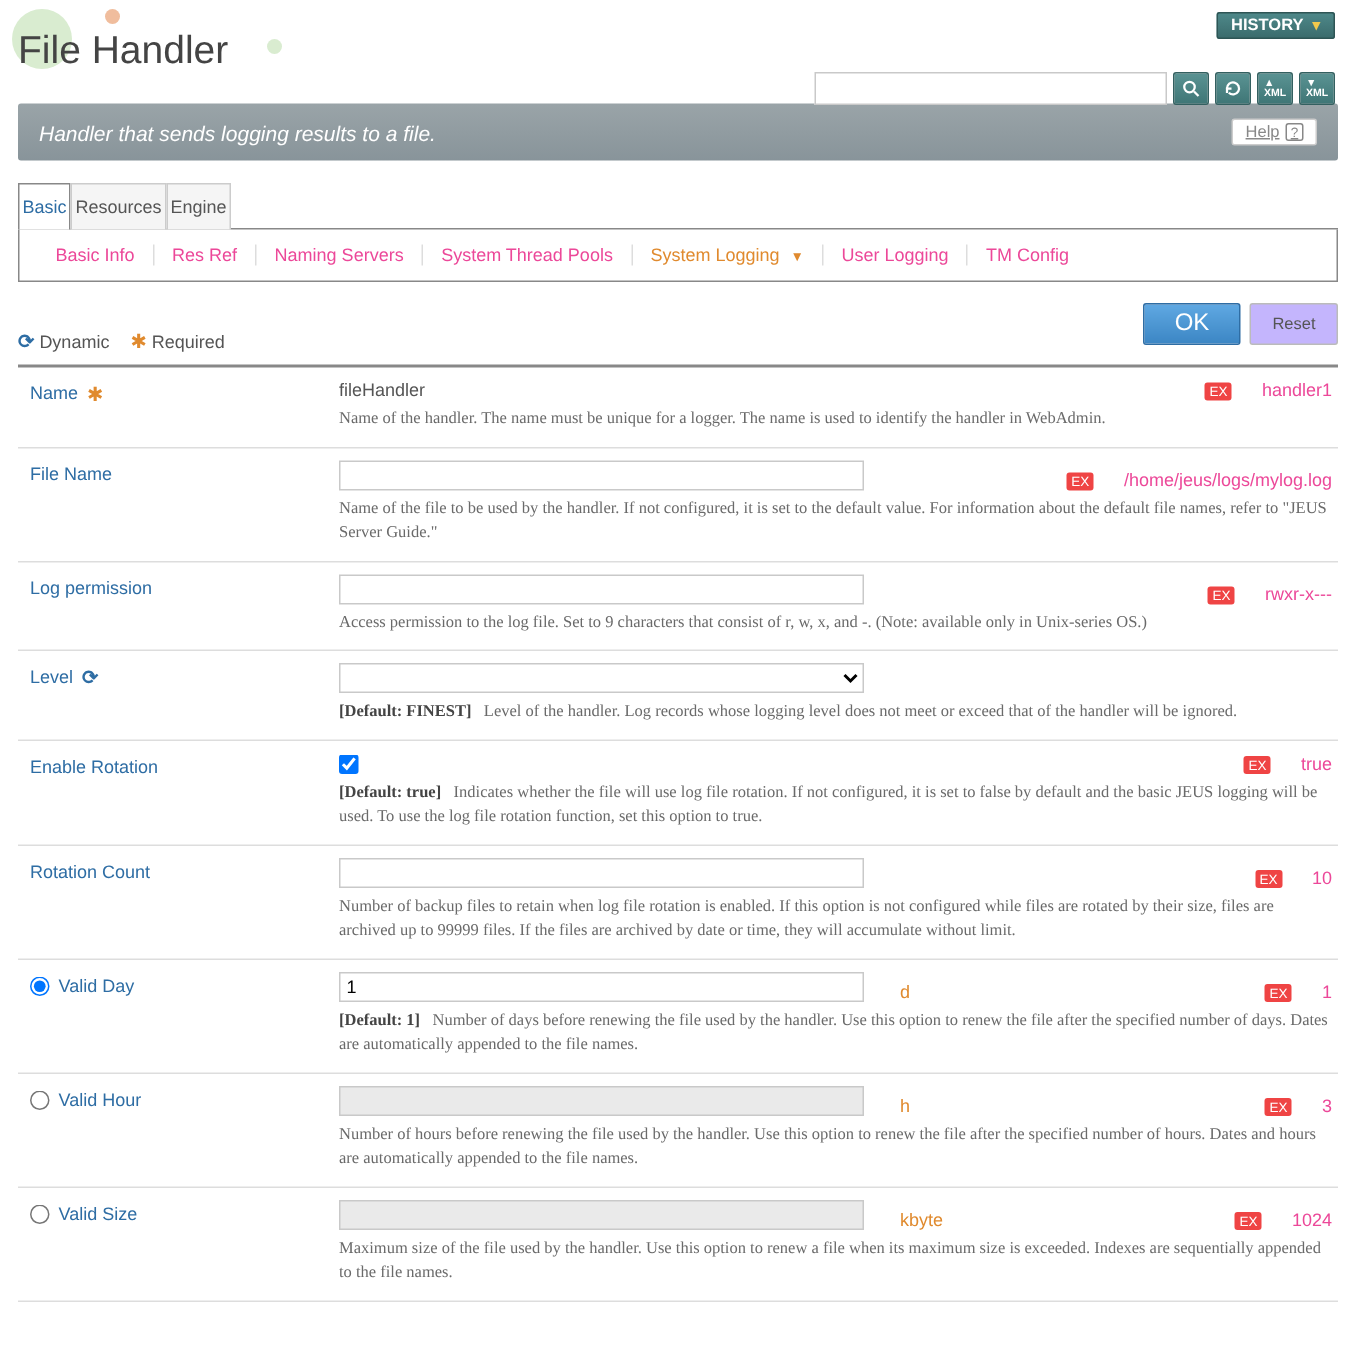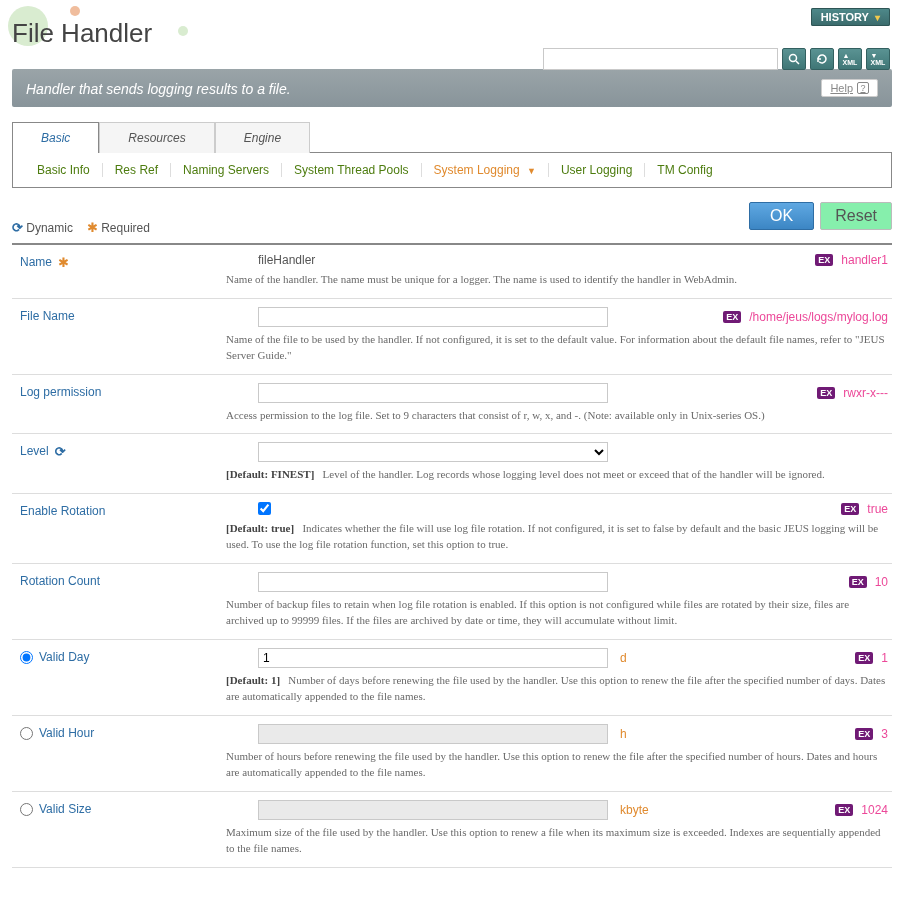--- a/index.html
+++ b/index.html
@@ -13,46 +13,46 @@
 .top-controls { position: absolute; top: 8px; right: 14px; display: flex; align-items: flex-end; gap: 4px; }
 .history-btn { background: linear-gradient(#4f8a8b,#3a6a6b); color: #fff; font-weight: bold; font-size: 11px; padding: 3px 10px; border-radius: 2px; box-shadow: inset 0 0 0 1px #2e5555; display: inline-flex; align-items: center; gap: 6px; }
 .history-btn .chev { color: #f2c94c; font-size: 10px; }
 .search-row { position: absolute; top: 48px; right: 14px; display: flex; gap: 4px; }
 .search-input { width: 235px; height: 22px; border: 1px solid #c9c9c9; padding: 0 4px; }
 .icon-btn { width: 24px; height: 22px; background: linear-gradient(#5a9393,#3f7676); border: 1px solid #336060; border-radius: 2px; color: #fff; display: inline-flex; align-items: center; justify-content: center; font-size: 11px; font-weight: bold; }
 .desc-bar { background: linear-gradient(#9aa4a8,#88949a); color: #fff; font-style: italic; font-size: 14px; padding: 10px 14px; display: flex; align-items: flex-end; justify-content: space-between; margin: 10px 12px 0 12px; border-radius: 2px; }
 .help-btn { background: #fff; color: #888; border: 1px solid #ccc; border-radius: 2px; padding: 2px 8px; font-style: normal; font-size: 11px; display: inline-flex; align-items: center; gap: 4px; text-decoration: underline; }
 .help-q { border: 1px solid #888; border-radius: 2px; width: 12px; height: 12px; display: inline-flex; align-items: center; justify-content: center; font-size: 9px; }
 .tabs { margin: 14px 12px 0 12px; border-bottom: 1px solid #888; display: flex; }
-.tab { padding: 8px 28px; border: 1px solid #ccc; border-bottom: none; background: #f5f5f5; color: #555; position: relative; top: 1px; font-style: italic; }
+.tab { padding: 8px 2px; border: 1px solid #ccc; border-bottom: none; background: #f5f5f5; color: #555; position: relative; top: 1px; }
 .tab.active { background: #fff; border-color: #888; color: #2e6da4; font-weight: 500; }
 .subtabs { border: 1px solid #888; border-top: none; margin: 0 12px; padding: 10px 12px; display: flex; flex-wrap: wrap; gap: 0; align-items: center; font-size: 12px; }
-.subtabs .st { padding: 0 12px; border-right: 1px solid #ddd; color: #4d7c0f; }
+.subtabs .st { padding: 0 12px; border-right: 1px solid #ddd; color: #ec4899; }
 .subtabs .st.active { color: #e08a2e; }
 .subtabs .st:last-child { border-right: none; }
 .dropdown-arrow { color: #e08a2e; font-size: 9px; margin-left: 4px; }
 .toolbar { display: flex; justify-content: space-between; align-items: center; margin: 8px 12px; }
 .legend { display: flex; gap: 14px; align-items: center; font-size: 12px; color: #555; margin-top: 24px; }
 .dyn-icon { color: #2e6da4; font-weight: bold; font-size: 13px; }
 .req-icon { color: #e08a2e; font-size: 13px; }
 .btns { display: flex; gap: 6px; }
 .ok-btn { background: linear-gradient(#5fa8e2,#3c86c4); color: #fff; border: 1px solid #2e6da4; padding: 4px 20px; border-radius: 2px; font-size: 16px; }
-.reset-btn { background: #86efac; border: 1px solid #bbb; padding: 4px 14px; border-radius: 2px; font-size: 16px; color: #555; }
+.reset-btn { background: #c4b5fd; border: 1px solid #bbb; padding: 4px 14px; border-radius: 2px; font-size: 11px; color: #555; }
 .form { margin: 0 12px; border-top: 2px solid #888; }
 .row { display: flex; border-bottom: 1px solid #ddd; }
 .row .label { width: 210px; padding: 10px 8px; color: #2e6da4; font-size: 12px; display: flex; align-items: flex-start; gap: 6px; }
 .row .label input[type=radio] { margin-top: 1px; }
 .row .content { flex: 1; padding: 8px 4px 10px 4px; font-size: 12px; color: #6a6a6a; }
-.top-line { display: flex; align-items: center; gap: 8px; margin-bottom: 4px; margin-left: 32px; }
+.top-line { display: flex; align-items: flex-end; gap: 20px; margin-bottom: 4px; }
 .top-line .spacer { flex: 1; }
 .field-input { width: 350px; height: 20px; border: 1px solid #c9c9c9; padding: 0 4px; font-size: 12px; }
 .field-input:disabled { background: #eaeaea; }
 .field-select { width: 350px; height: 20px; border: 1px solid #c9c9c9; background: #fff; font-size: 12px; }
 .unit { color: #e08a2e; margin-left: 4px; font-size: 12px; }
-.ex-badge { background: #701a75; color: #fff; font-size: 9px; font-weight: bold; padding: 1px 3px; border-radius: 2px; display: inline-block; }
+.ex-badge { background: #ef4444; color: #fff; font-size: 9px; font-weight: normal; padding: 1px 3px; border-radius: 2px; display: inline-block; }
 .ex-text { color: #ec4899; font-size: 12px; }
 .desc { font-size: 11px; color: #6a6a6a; line-height: 1.5; font-family: Liberation Serif, serif; }
 .default-label { font-weight: bold; color: #444; }
 .value-display { color: #555; font-size: 12px; }
 </style>
 </head>
 <body>
 
 <div class="header">
   <div class="header-circles">

